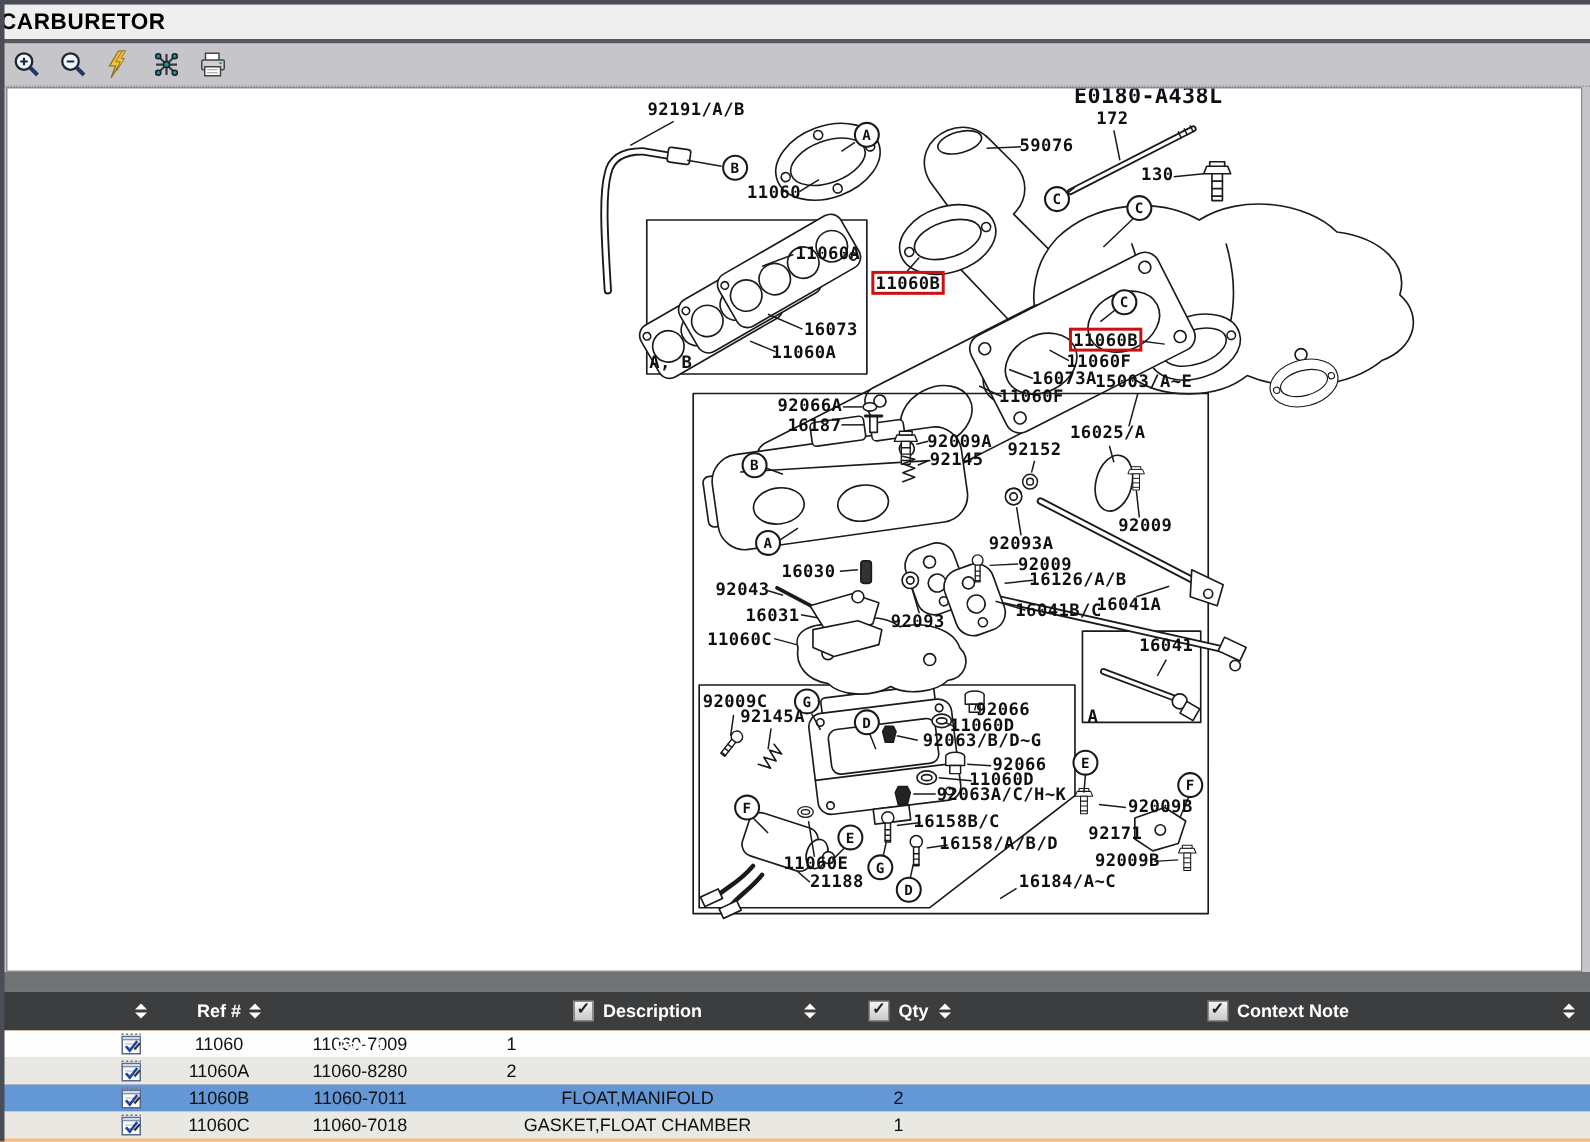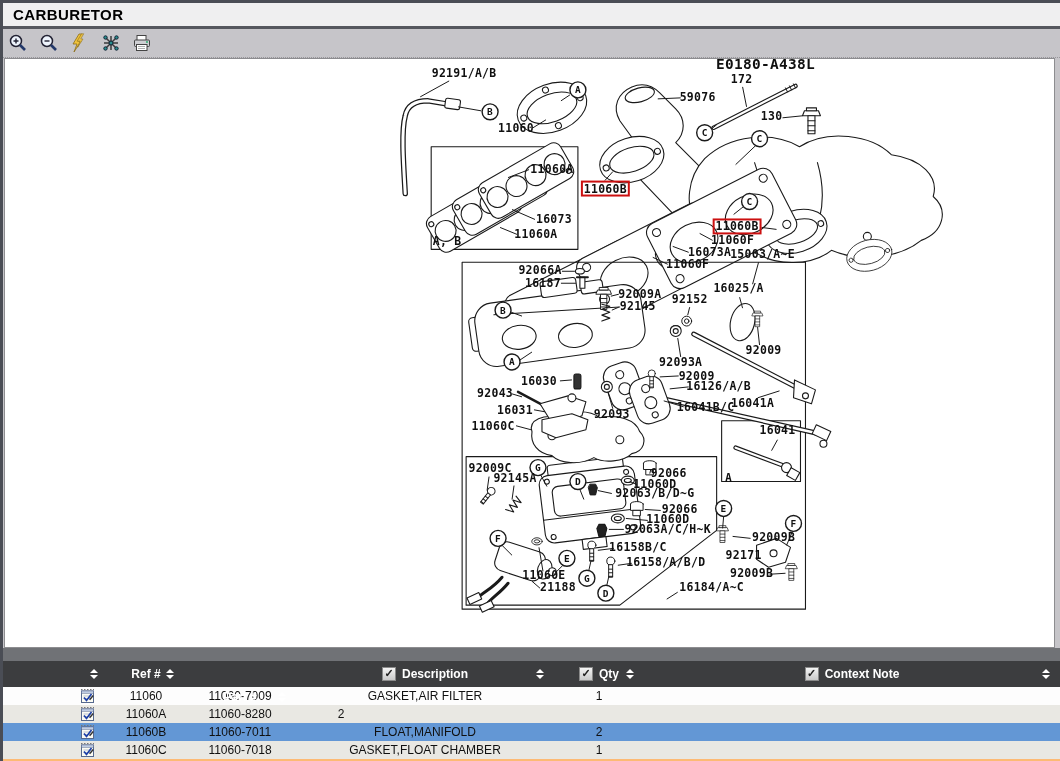--- a/index.html
+++ b/index.html
@@ -1,20 +1,20 @@
 <!DOCTYPE html>
 <html><head>
 <meta charset="utf-8">
 <style>
   html,body{margin:0;padding:0}
   body{width:1060px;height:761px;overflow:hidden;background:#c6c5c9;font-family:"Liberation Sans",sans-serif;position:relative}
   #strip-top{position:absolute;left:0;top:0;width:100%;height:3px;background:#4a4d55;z-index:6}
   #strip-left{position:absolute;left:0;top:0;width:3px;height:100%;background:#4a4d55;z-index:6}
   #titlebar{position:absolute;left:0;top:3px;width:100%;height:23px;background:#efeff0;border-bottom:3px solid #55575e;display:flex;align-items:center;box-sizing:content-box}
-  #titlebar span{font-size:15px;font-weight:bold;color:#000;padding-left:13px;letter-spacing:.4px}
+  #titlebar span{font-size:15px;font-weight:bold;color:#000;letter-spacing:.4px}
   #toolbar{position:absolute;left:0;top:29px;width:100%;height:29px;background:#c6c5c9;border-bottom:1px dotted #97969a;display:flex;align-items:center;gap:11px;padding-left:8px;box-sizing:border-box}
   .tbtn{width:20px;height:20px;display:flex;align-items:center;justify-content:center;cursor:pointer}
   #diagram{position:absolute;left:4px;top:58px;width:1051px;height:590px;background:#fff;border:1px solid #8d8d90;box-sizing:border-box}
   #dsvg{width:100%;height:100%}
   #dsvg .dlbl{font-family:"DejaVu Sans Mono",monospace;font-weight:bold;fill:#101010;text-anchor:middle;letter-spacing:.3px}
   #dsvg .ldr{stroke:#1a1a1a;stroke-width:1}
   #dsvg .cir{fill:#fff;stroke:#1a1a1a;stroke-width:1.4}
   #dsvg .redbox{fill:none;stroke:#cc1010;stroke-width:2}
   #band{position:absolute;left:0;top:648px;width:100%;height:13px;background:#707276}
   #tablewrap{position:absolute;left:0;top:661px;width:100%;height:100px;background:#fdba74}
@@ -506,21 +506,20 @@
     <path d="M1,1.5 h13" stroke="#777" stroke-width="1" stroke-dasharray="1.5 1.5" fill="none"></path>
     <rect x="1.5" y="3" width="12" height="11.5" fill="#fcfcf4" stroke="#56698e"></rect>
     <rect x="1.5" y="3" width="12" height="2.2" fill="#cdd9ee" stroke="#56698e" stroke-width="0.6"></rect>
     <path d="M3.5,8 h8 M3.5,10.5 h8" stroke="#aab4c6" stroke-width="0.8" fill="none"></path>
     <path d="M4,9.5 l2.5,3 l5,-6.5" stroke="#1c3fa8" stroke-width="1.7" fill="none"></path>
     <path d="M13.2,7.5 l-3.6,4.2" stroke="#333333" stroke-width="1.4" fill="none"></path>
   </svg>
 </div>
         <div class="cell" style="width: 76px;">11060</div>
         <div class="cell" style="width: 112px;">11060-7009</div>
-        <div class="cell" style="width: 258px;">GASKET,AIR FILTER</div>
         <div class="cell" style="width: 90px;">1</div>
         <div class="cell" style="width: 416px;"></div>
       </div>
       <div class="trow alt">
         <div class="cell iconcell" style="width: 108px;">
   <svg width="16" height="16" viewBox="0 0 16 16">
     <path d="M1,1.5 h13" stroke="#777" stroke-width="1" stroke-dasharray="1.5 1.5" fill="none"></path>
     <rect x="1.5" y="3" width="12" height="11.5" fill="#fcfcf4" stroke="#56698e"></rect>
     <rect x="1.5" y="3" width="12" height="2.2" fill="#cdd9ee" stroke="#56698e" stroke-width="0.6"></rect>
     <path d="M3.5,8 h8 M3.5,10.5 h8" stroke="#aab4c6" stroke-width="0.8" fill="none"></path>

